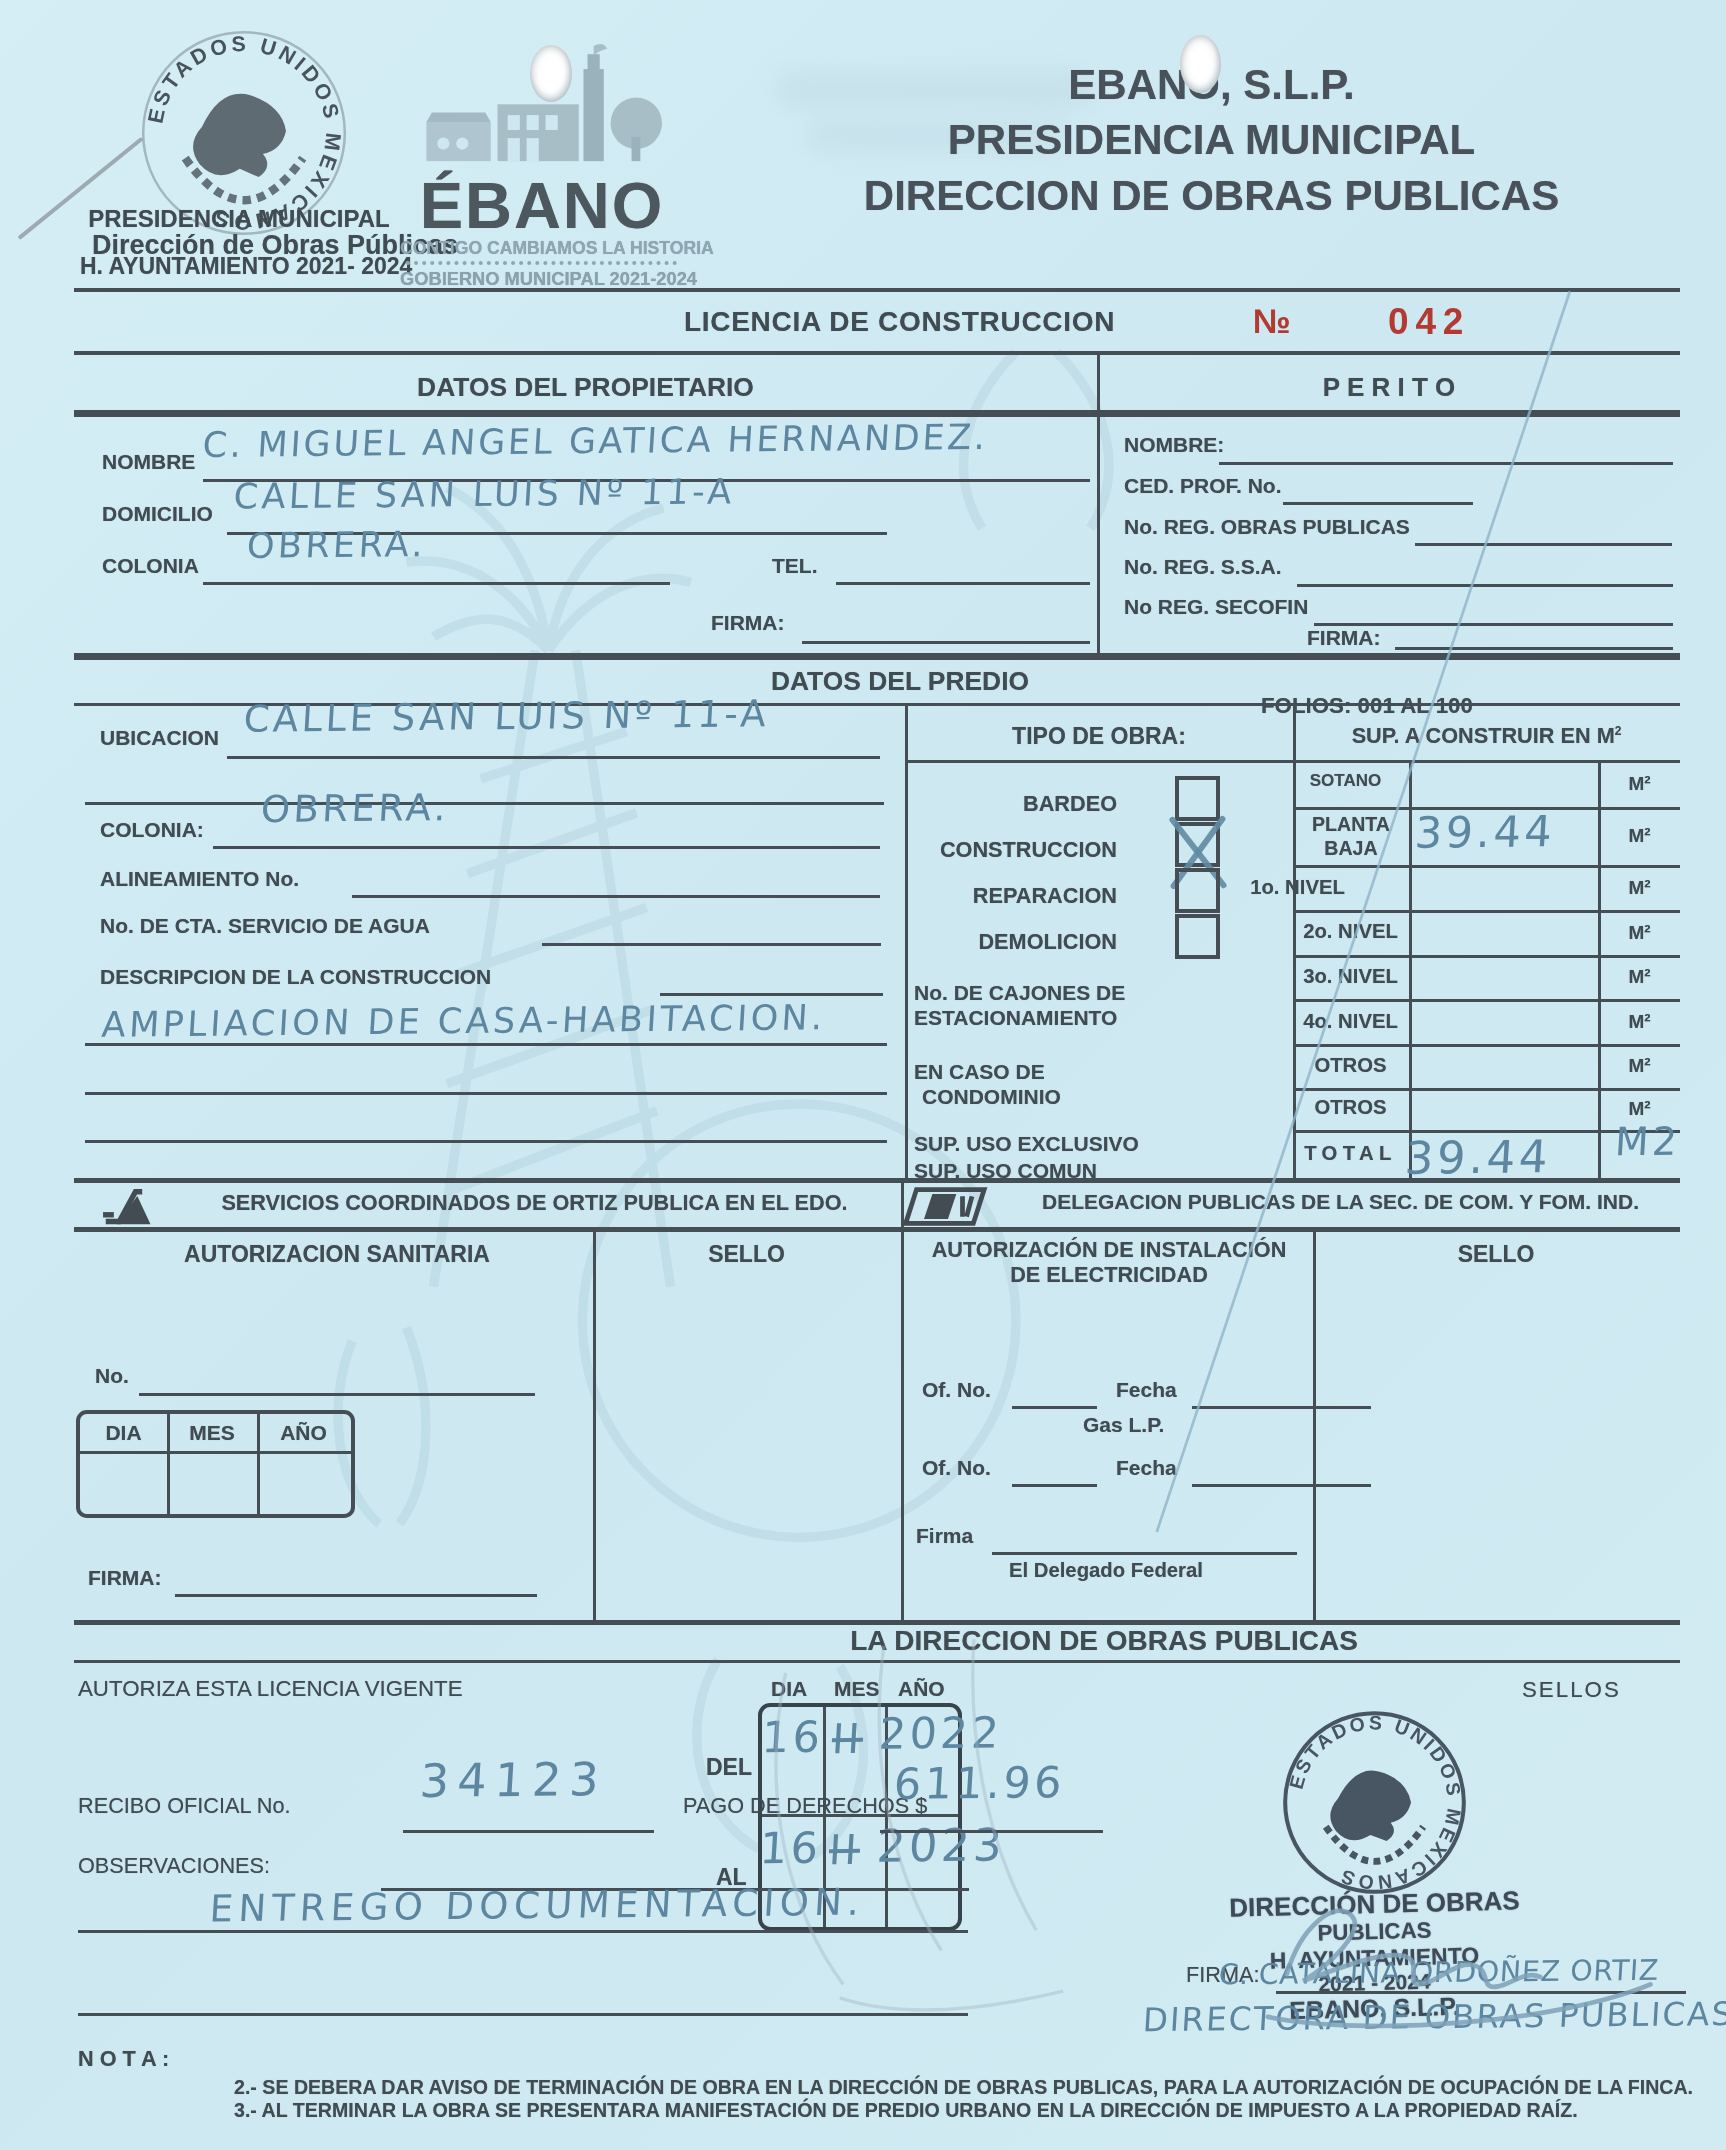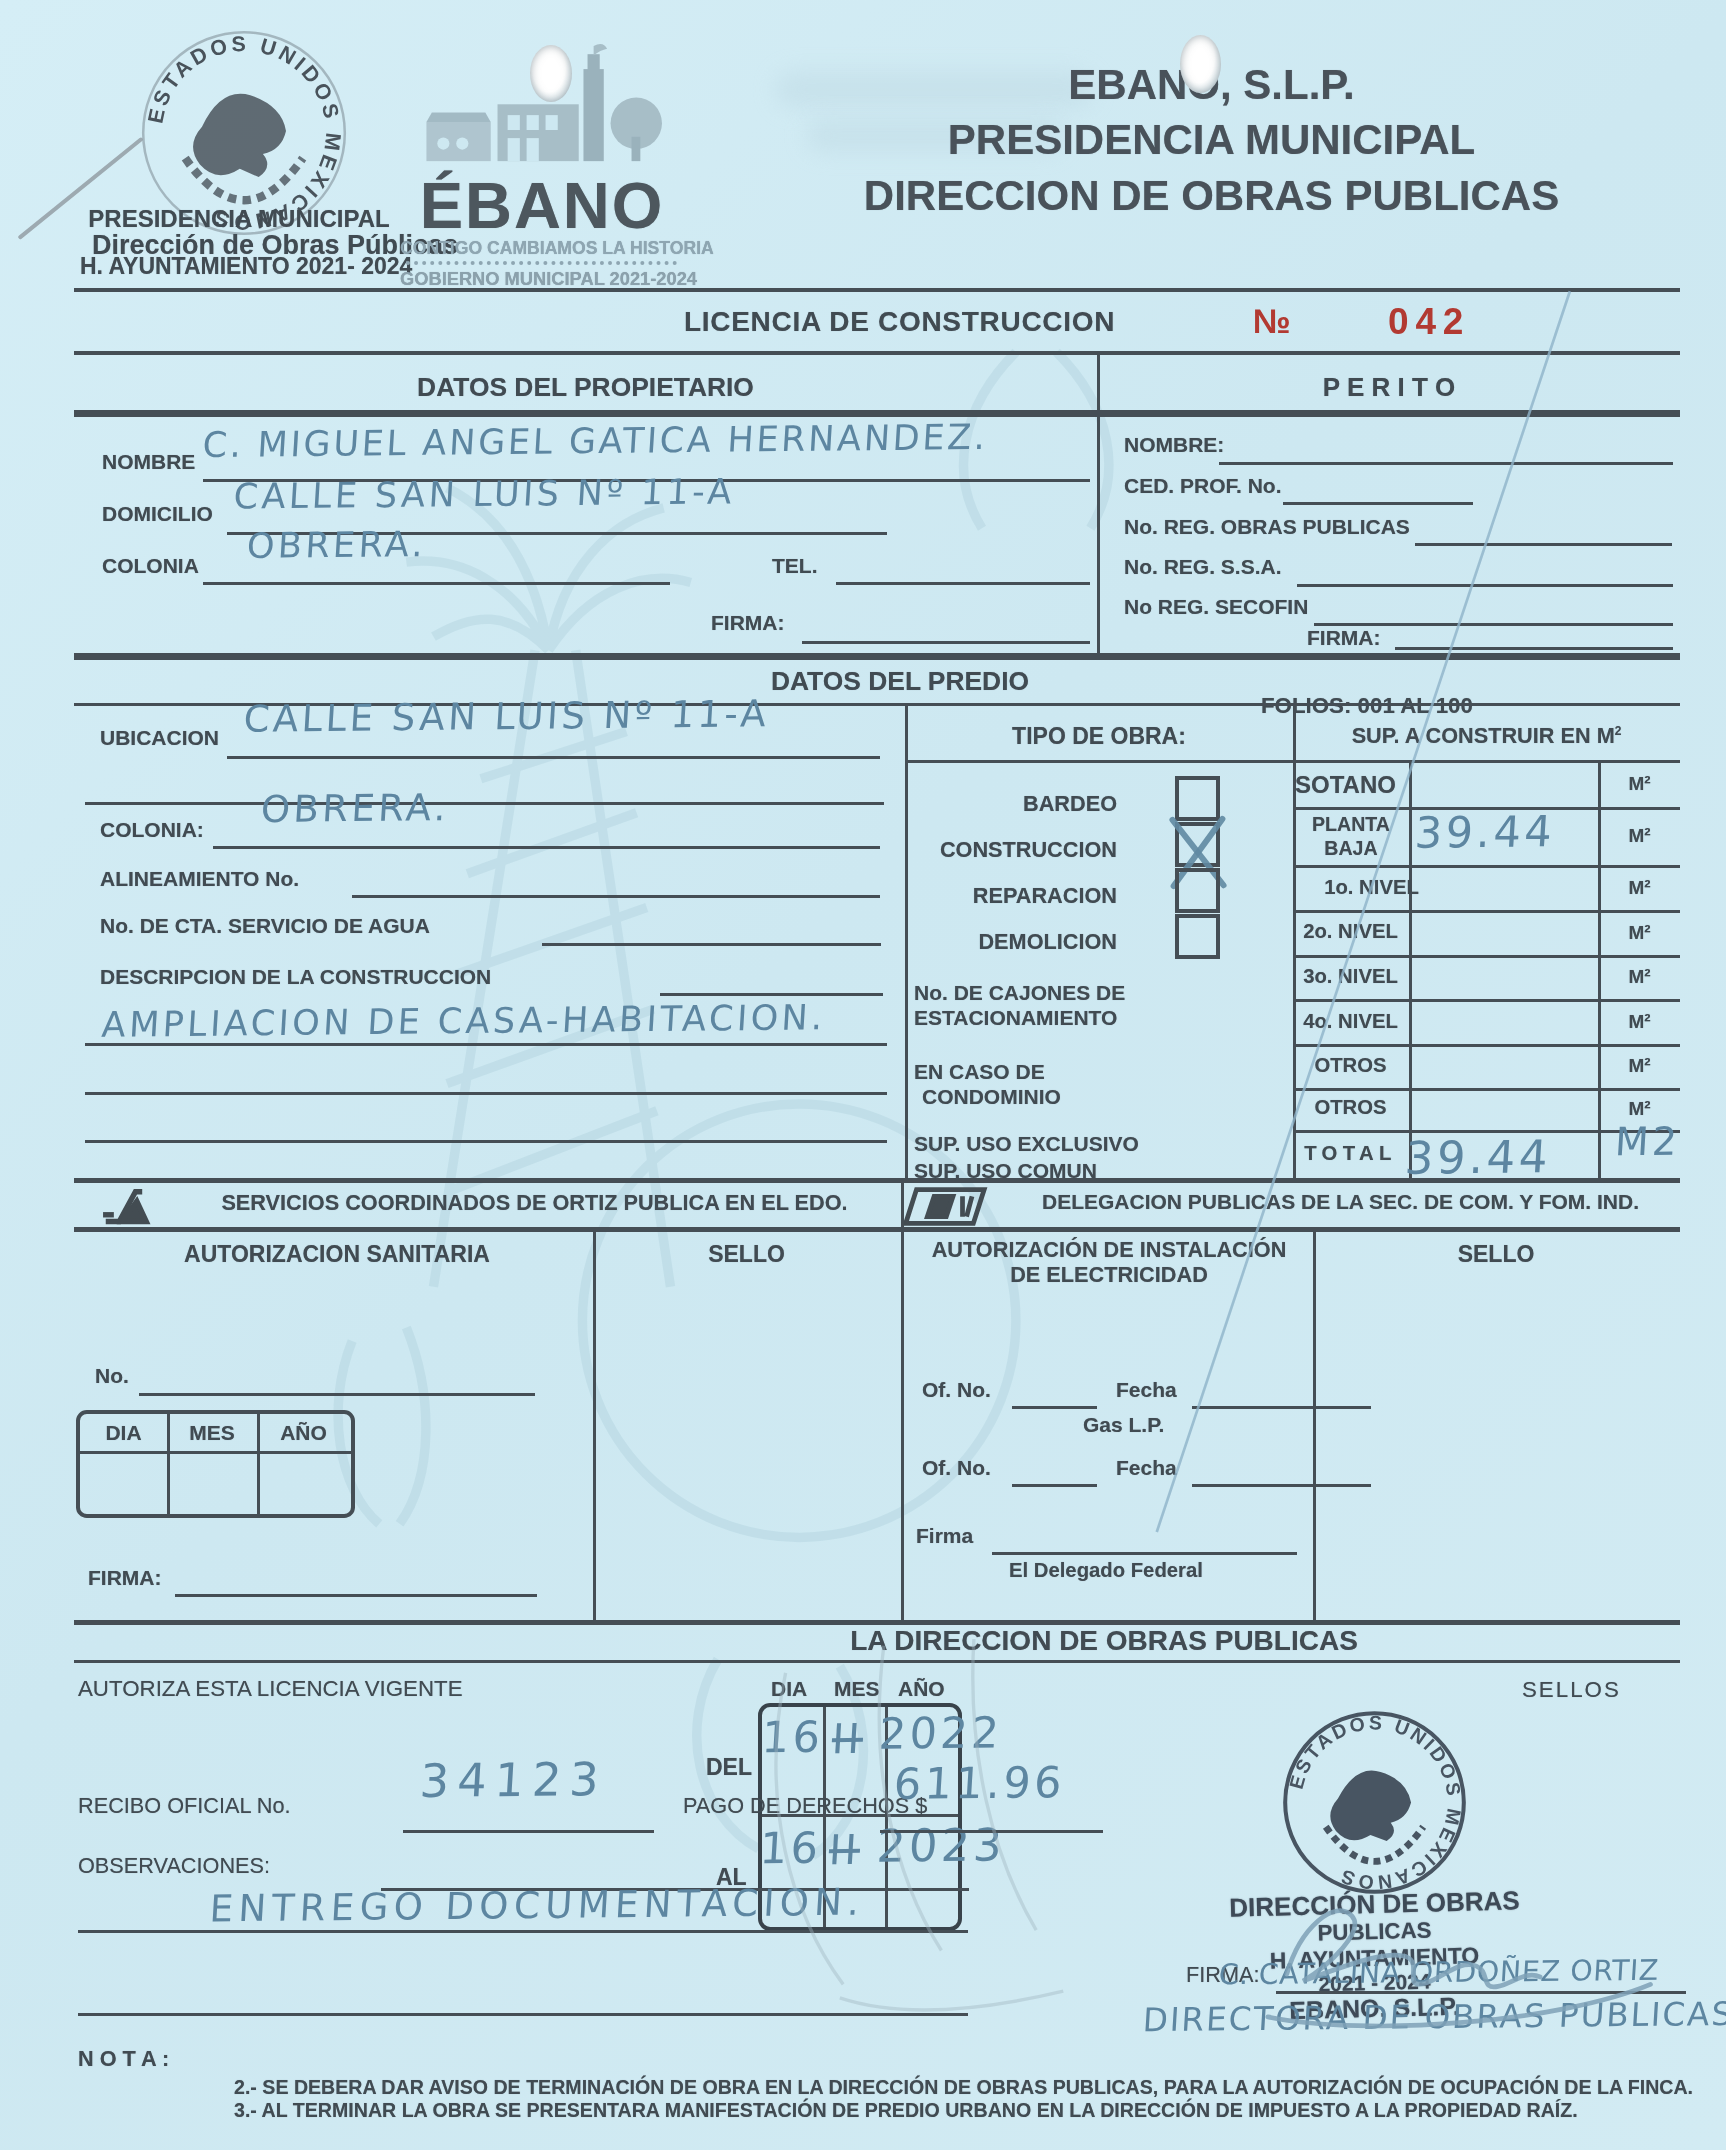--- a/index.html
+++ b/index.html
@@ -180,23 +180,23 @@
   <div class="vl" style="left:1598px;top:760px;height:421px;"></div>
   <div class="fl" style="left:1293px;top:807px;width:387px;height:3.4px;"></div>
   <div class="fl" style="left:1293px;top:865px;width:387px;height:3.4px;"></div>
   <div class="fl" style="left:1293px;top:910px;width:387px;height:3.4px;"></div>
   <div class="fl" style="left:1293px;top:955px;width:387px;height:3.4px;"></div>
   <div class="fl" style="left:1293px;top:999px;width:387px;height:3.4px;"></div>
   <div class="fl" style="left:1293px;top:1044px;width:387px;height:3.4px;"></div>
   <div class="fl" style="left:1293px;top:1088px;width:387px;height:3.4px;"></div>
   <div class="fl" style="left:1293px;top:1130px;width:387px;height:3.4px;"></div>
 
-  <div class="lbl c" style="left:1293px;top:771px;width:105px;font-size:24px;">SOTANO</div>
+  <div class="lbl c" style="left:1293px;top:771px;width:105px;font-size:17px;">SOTANO</div>
   <div class="lbl c" style="left:1295px;top:813px;width:112px;font-size:19.6px;white-space:normal;line-height:1.2;">PLANTA BAJA</div>
-  <div class="lbl c" style="left:1314px;top:876px;width:115px;font-size:20.3px;">1o. NIVEL</div>
+  <div class="lbl c" style="left:1240px;top:876px;width:115px;font-size:20.3px;">1o. NIVEL</div>
   <div class="lbl c" style="left:1293px;top:920px;width:115px;font-size:20.3px;">2o. NIVEL</div>
   <div class="lbl c" style="left:1293px;top:965px;width:115px;font-size:20.3px;">3o. NIVEL</div>
   <div class="lbl c" style="left:1293px;top:1010px;width:115px;font-size:20.3px;">4o. NIVEL</div>
   <div class="lbl c" style="left:1293px;top:1054px;width:115px;font-size:20.3px;">OTROS</div>
   <div class="lbl c" style="left:1293px;top:1096px;width:115px;font-size:20.3px;">OTROS</div>
   <div class="lbl c" style="left:1293px;top:1142px;width:115px;font-size:20.3px;letter-spacing:5.4px;">TOTAL</div>
 
   <div class="hand" style="left:1415px;top:807px;font-size:43px;">39.44</div>
   <div class="hand" style="left:1405px;top:1131px;font-size:45px;">39.44</div>
   <div class="hand" style="left:1615px;top:1119px;font-size:39px;">M2</div>

